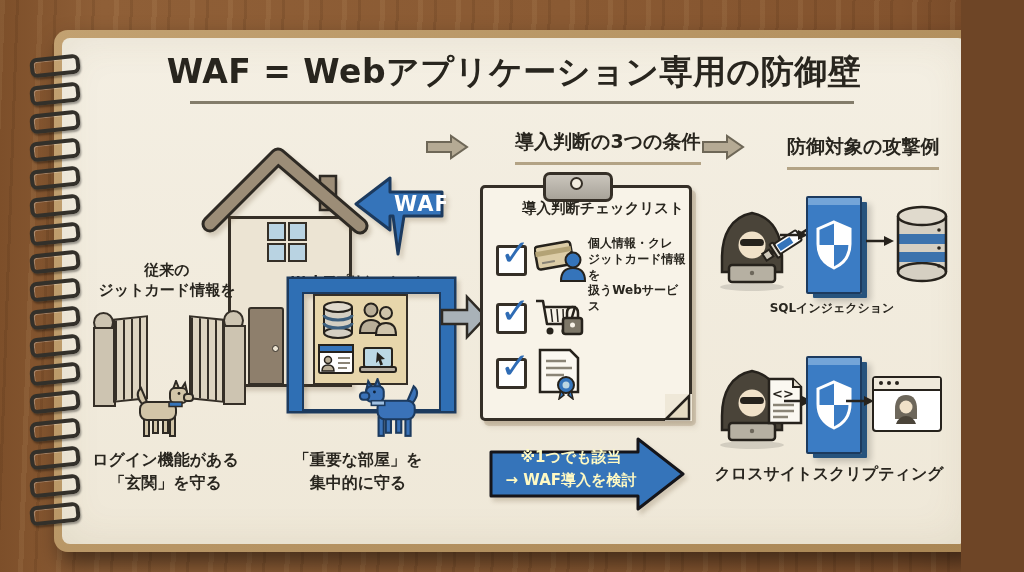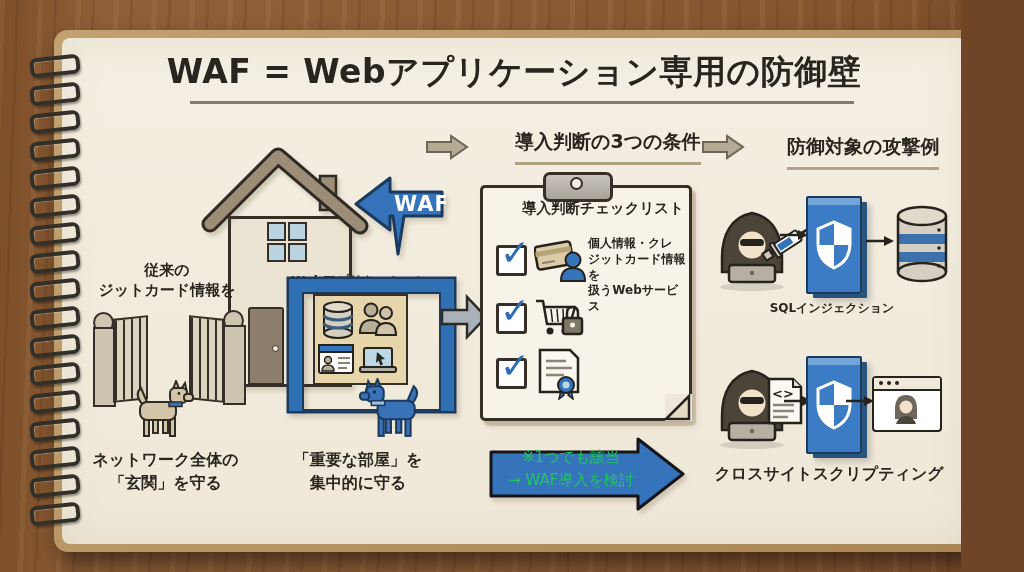--- a/index.html
+++ b/index.html
@@ -67,21 +67,21 @@
     background:linear-gradient(#cac5bc,#a8a399);}
   .clip-hole{left:570px;top:177px;width:9px;height:9px;border-radius:50%;background:#f2ecdf;
     border:2.5px solid #352f27;}
   .cl-title{left:482px;top:199px;width:202px;font-size:14.5px;font-weight:bold;text-align:right;}
   .chk{width:25px;height:25px;background:#fff;border:3.5px solid #352f27;border-radius:3px;}
   .chk .mark{position:absolute;left:1px;top:-16px;font-size:36px;font-weight:bold;color:#2f6cb5;}
   .cl-text{width:102px;font-size:12px;font-weight:bold;line-height:1.32;}
   .fold-cover{right:-3px;bottom:-3px;width:27px;height:27px;background:#efe8d8;}
 
   
-  .banner-text{left:488px;top:446px;width:166px;font-size:15px;font-weight:normal;color:#22c55e;
+  .banner-text{left:488px;top:446px;width:166px;font-size:15px;font-weight:bold;color:#fef9c3;
     text-align:center;line-height:1.5;}
 
   
   .panel3d{width:52px;height:94px;border:2.5px solid #1c3a5e;border-radius:2px;
     background:linear-gradient(180deg,#74a5d8 0%,#74a5d8 7%,#3b7cc4 7%);
     box-shadow:6px 5px 0 -1px #27537d, 9px 8px 6px rgba(0,0,0,.18);}
   .browser{left:872px;top:376px;width:66px;height:52px;background:#fff;
     border:2.5px solid #26221c;border-radius:4px;}
   .br-head{left:0;top:0;width:100%;height:11px;background:#efe9db;border-bottom:2px solid #26221c;}
   .dot{width:4px;height:4px;border-radius:50%;background:#26221c;top:3px;}
@@ -215,21 +215,21 @@
     <polygon points="42,12 46,1 50,11" fill="#3a72b8" stroke="#1c3a5e" stroke-width="2"></polygon>
     <polygon points="50,11 55,3 57,12" fill="#3a72b8" stroke="#1c3a5e" stroke-width="2"></polygon>
     <rect x="40" y="8" width="17" height="15" rx="5" fill="#3a72b8" stroke="#1c3a5e" stroke-width="2"></rect>
     <rect x="54" y="14" width="9" height="7" rx="3" fill="#3a72b8" stroke="#1c3a5e" stroke-width="2"></rect>
     <rect x="39" y="22" width="13" height="4.5" fill="#9fc0e2" stroke="#1c3a5e" stroke-width="1.5"></rect>
     <circle cx="49" cy="13.5" r="1.4" fill="#0f2238"></circle>
   </svg>
 
   <div class="abs lbl-firewall pre">従来の
 ジットカード情報を</div>
-  <div class="abs caption pre" style="left:68px;top:448px;width:195px">ネットワーク全体の
+  <div class="abs caption pre" style="left:68px;top:448px;width:195px">ログイン機能がある
 「玄関」を守る</div>
   <div class="abs caption pre" style="left:272px;top:448px;width:172px">「重要な部屋」を
 集中的に守る</div>
 
   <svg class="abs" style="left:437px;top:291px" width="54" height="52">
     <path d="M5,19 H30 V6 L49,26 L30,46 V33 H5 Z" fill="#a9b2b8" stroke="#2e2a24" stroke-width="2.5"></path>
   </svg>
 
   <div class="abs board shadowed">
     <div class="abs fold-cover"></div>

